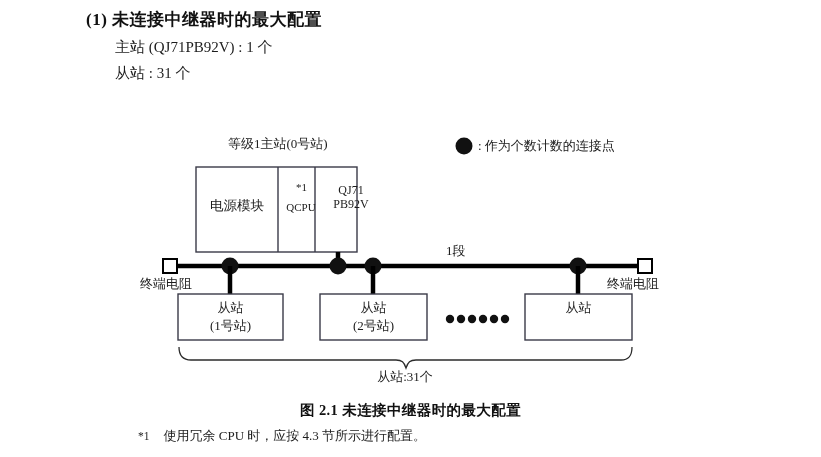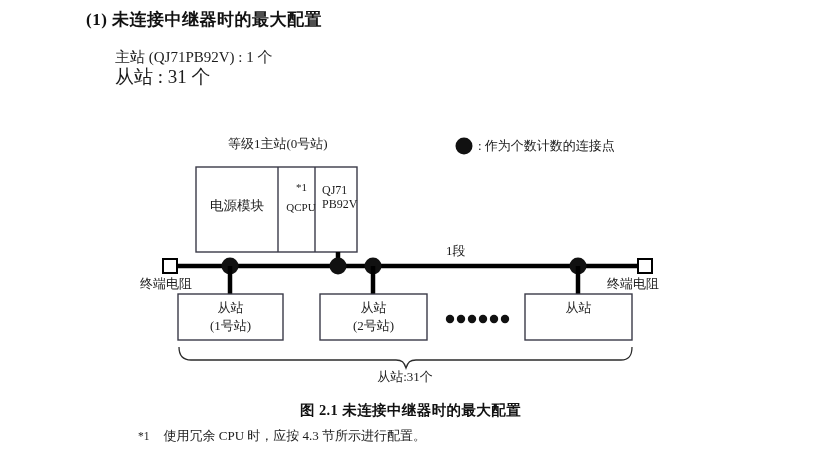--- a/index.html
+++ b/index.html
@@ -20,28 +20,28 @@
   
   #heading-title {
     left: 86px; top: 8px;
     font-size: 17px;
     font-weight: bold;
     letter-spacing: 0.5px;
     white-space: nowrap;
     color: #111111;
   }
   #heading-line-1 {
-    left: 115px; top: 48px;
+    left: 115px; top: 38px;
     font-size: 15px;
     white-space: nowrap;
     color: #1c1c1c;
   }
   #heading-line-2 {
     left: 115px; top: 64px;
-    font-size: 19px;
+    font-size: 15px;
     white-space: nowrap;
     color: #1c1c1c;
   }
 
   
   #diagram-svg {
     left: 0; top: 0;
     width: 821px; height: 457px;
     pointer-events: none;
   }
@@ -52,21 +52,21 @@
     white-space: nowrap;
     color: #1c1c1c;
     line-height: 1.18;
   }
 
   #master-caption { left: 196px; top: 136px; font-size: 13px; margin-left: 32px; }
 
   #cell-power-label   { left: 196px; top: 198px; width: 82px; text-align: center; font-size: 13.5px; }
   #cell-qcpu-label    { left: 278px; top: 201px; width: 46px; text-align: center; font-size: 11px; }
   #cell-qcpu-note     { left: 296px; top: 181px; font-size: 11px; }
-  #cell-pb92v-label   { left: 317px; top: 183px; width: 42px; text-align: left; font-size: 12px; padding-left: 5px; }
+  #cell-pb92v-label   { left: 317px; top: 183px; width: 42px; text-align: center; font-size: 12px; padding-left: 13px; }
 
   #legend-text  { left: 478px; top: 138px; font-size: 13px; }
 
   #segment-label { left: 446px; top: 243px; font-size: 13px; }
 
   #term-left-label  { left: 140px; top: 276px; font-size: 13px; }
   #term-right-label { left: 607px; top: 276px; font-size: 13px; }
 
   .slave-label {
     font-size: 13px;

